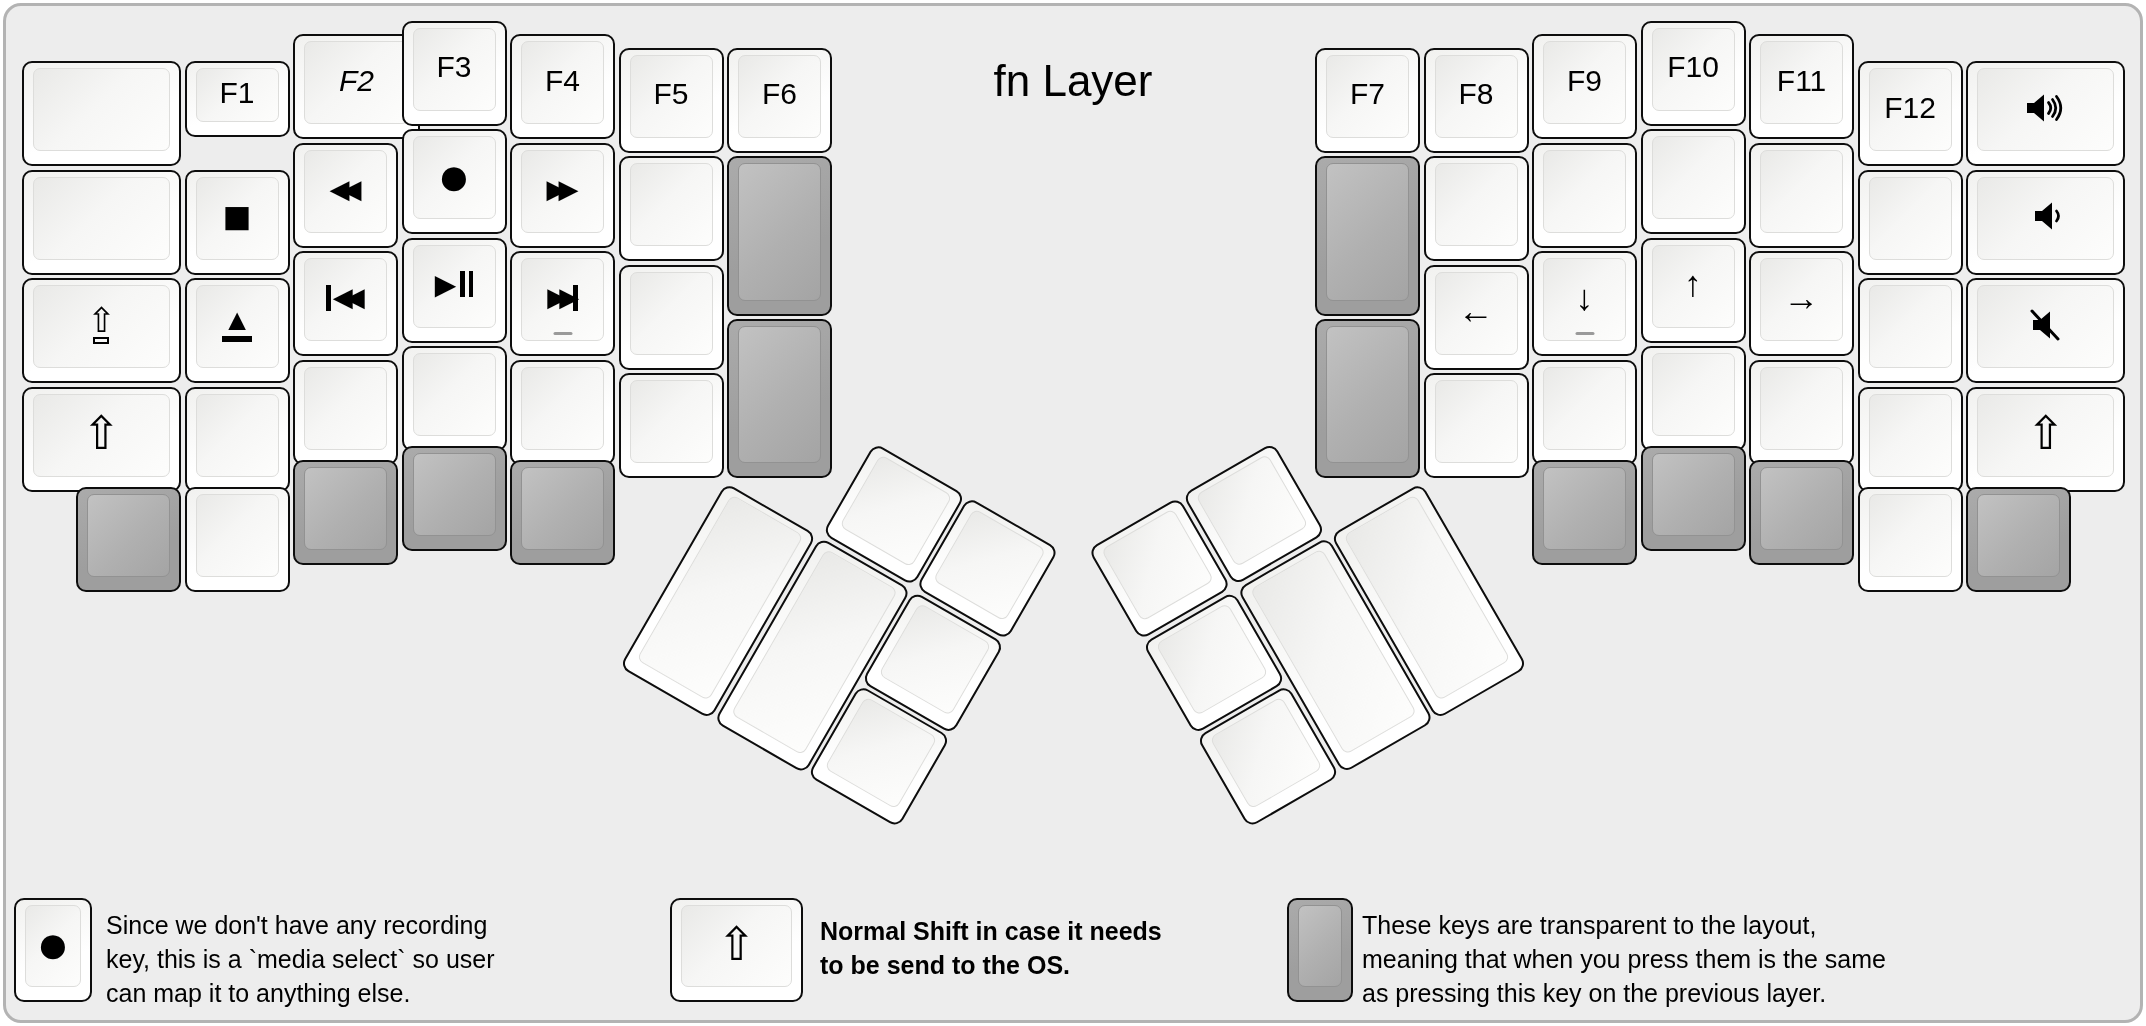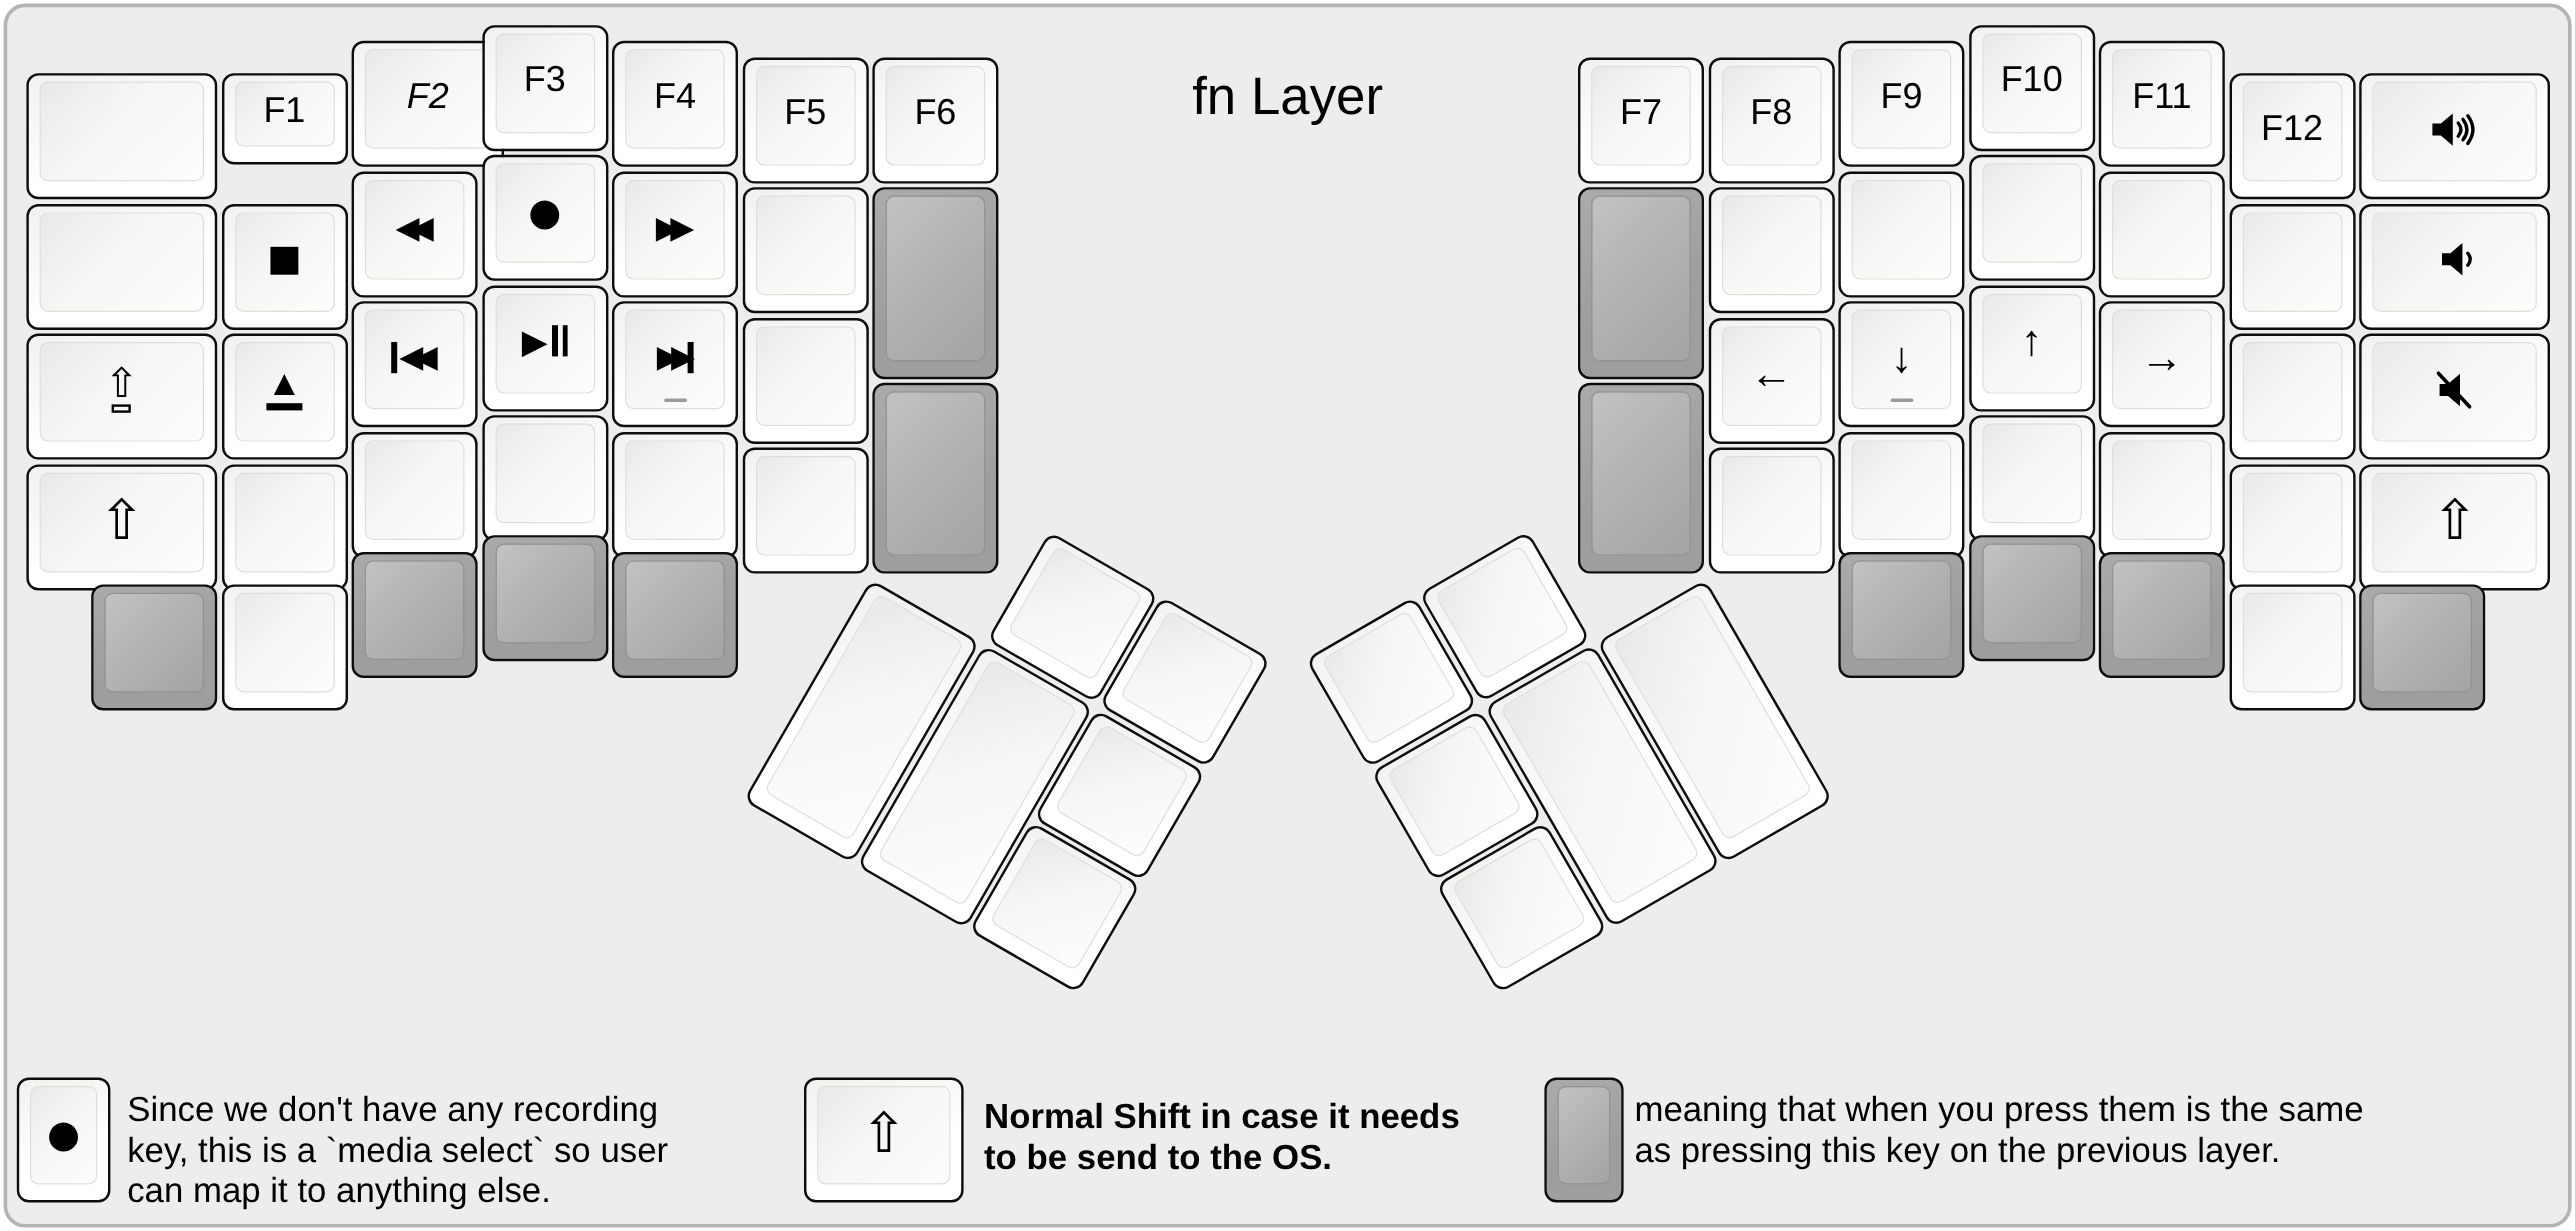--- a/index.html
+++ b/index.html
@@ -44,21 +44,21 @@
   .vbar{display:inline-block; width:4.5px; height:26px; background:#000;}
   .ebar{width:30px; height:6px; background:#000; margin-top:4px;}
   .cbar{width:16px; height:7px; border:2.5px solid #000; box-sizing:border-box; margin-top:2px;}
   .homing{
     position:absolute; left:50%; bottom:19px; transform:translateX(-50%);
     width:19px; height:3.5px; background:#9a9a9a; border-radius:2px;
   }
   .legend-item{position:absolute; top:898px; display:flex;}
   .legend-key{position:relative; flex:0 0 auto;}
   .legend-text{
-    font-size:29px; line-height:34px; color:#000; white-space:nowrap;
+    font-size:25px; line-height:34px; color:#000; white-space:nowrap;
   }
 </style>
 </head>
 <body>
 
 <div id="canvas">
   <div id="frame"></div>
   <div id="title">fn Layer</div>
   <div id="keyboard">
       <div class="key white" style="left: 21.75px; top: 61.4375px; width: 159.25px; height: 105px;">
@@ -467,18 +467,19 @@
         </div>
       </div>
       <div class="legend-item" style="left: 1287px;">
         <div class="legend-key" style="width: 66px; height: 104px; margin-right: 9px;">
           <div class="key gray" style="left: 0px; top: 0px; width: 66px; height: 104px;">
             <div class="cap"></div>
             <div class="klabel"></div>
           </div>
         </div>
         <div class="legend-text" style="padding-top: 10px;">
+          <div>These keys are transparent to the layout,</div>
           <div>meaning that when you press them is the same</div>
           <div>as pressing this key on the previous layer.</div>
         </div>
       </div>
     </div>
 </div>
 
 </body></html>

